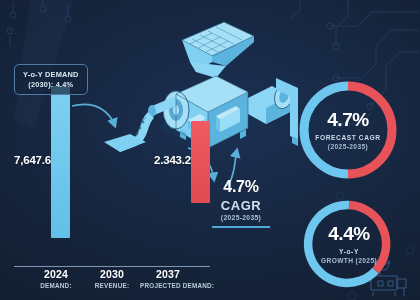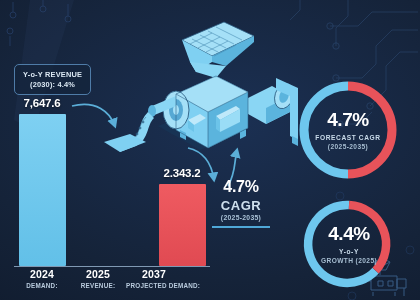--- a/index.html
+++ b/index.html
@@ -33,36 +33,36 @@
     opacity: .85;
   }
   .bars {
     position: absolute;
     left: 8px; bottom: 34px;
     width: 196px; height: 208px;
     display: flex;
     align-items: flex-end;
     justify-content: space-between;
   }
-  .bar-col { width: 56px; position: relative; height: 100%; display: flex; flex-direction: column; justify-content: flex-end; align-items: center; }
+  .bar-col { width: 56px; position: relative; height: 100%; display: flex; flex-direction: row; justify-content: flex-end; align-items: center; }
   .bar-value {
     font-size: 11.5px; font-weight: bold; color: #ffffff;
     letter-spacing: -0.2px; margin-bottom: 5px; white-space: nowrap;
     text-shadow: 0 1px 2px rgba(0,0,0,.5);
   }
   .bar-rect { width: 47px; border-radius: 1px; }
   .bar-0 .bar-rect { background: linear-gradient(180deg,#7ed0f2 0%,#62c0e8 100%); }
   .bar-1 .bar-rect { background: linear-gradient(180deg,#2f527e 0%,#27456a 100%); }
   .bar-2 .bar-rect { background: linear-gradient(180deg,#ef5b61 0%,#e04a52 100%); }
 
   .bar-labels {
     position: absolute;
     left: 8px; bottom: 0px;
     width: 196px; height: 32px;
-    display: flex; justify-content: flex-start;
+    display: flex; justify-content: center;
   }
   .bar-label { width: 56px; text-align: center; }
   .bar-year { font-size: 10.5px; font-weight: bold; color: #ffffff; letter-spacing: .2px; }
   .bar-sub  { font-size: 6.3px; font-weight: bold; color: #b9cbdd; letter-spacing: .25px; margin-top: 2px; white-space: nowrap; }
 
   
   #yoy-box {
     position: absolute; left: 14px; top: 64px;
     padding: 5px 8px 5px 8px;
     border: 1px solid #4f7ca8; border-radius: 5px;
@@ -244,32 +244,32 @@
         <div class="bar-rect" style="height:82px"></div>
       </div>
     </div>
 
     <div class="bar-labels">
       <div class="bar-label">
         <div class="bar-year">2024</div>
         <div class="bar-sub">DEMAND:</div>
       </div>
       <div class="bar-label">
-        <div class="bar-year">2025</div>
+        <div class="bar-year">2030</div>
         <div class="bar-sub">REVENUE:</div>
       </div>
       <div class="bar-label">
         <div class="bar-year">2037</div>
         <div class="bar-sub">PROJECTED DEMAND:</div>
       </div>
     </div>
   </div>
 
   <div id="yoy-box">
-    <div class="l1">Y-o-Y REVENUE</div>
+    <div class="l1">Y-o-Y DEMAND</div>
     <div class="l2">(2030): 4.4%</div>
   </div>
 
   <div id="cagr-callout">
     <div class="big">4.7%</div>
     <div class="mid">CAGR</div>
     <div class="sml">(2025-2035)</div>
     <div class="rule"></div>
   </div>
 

